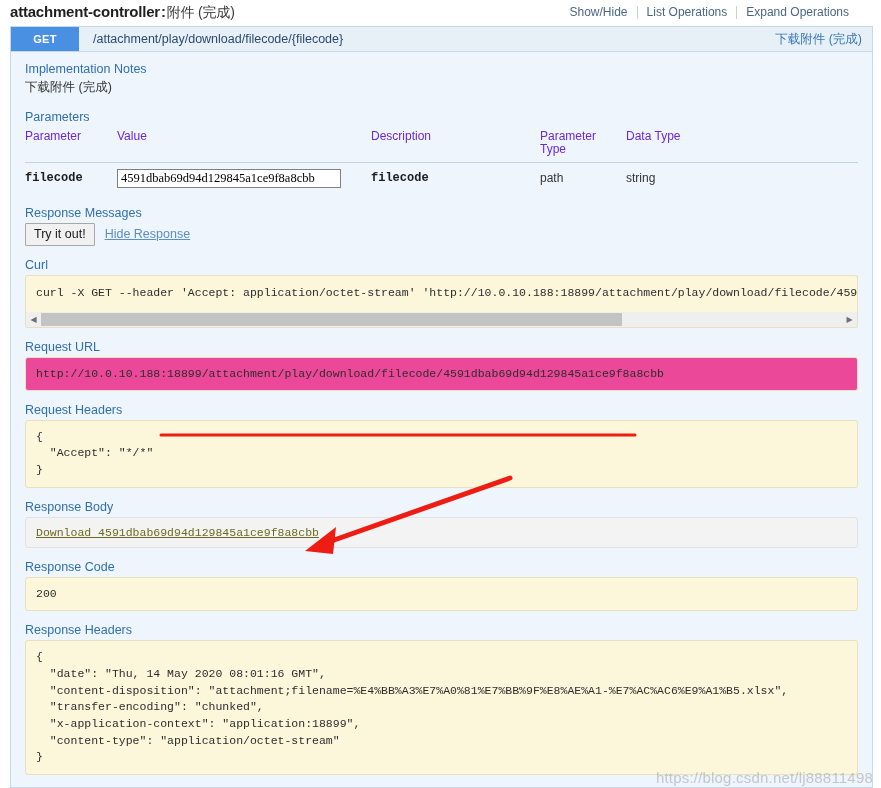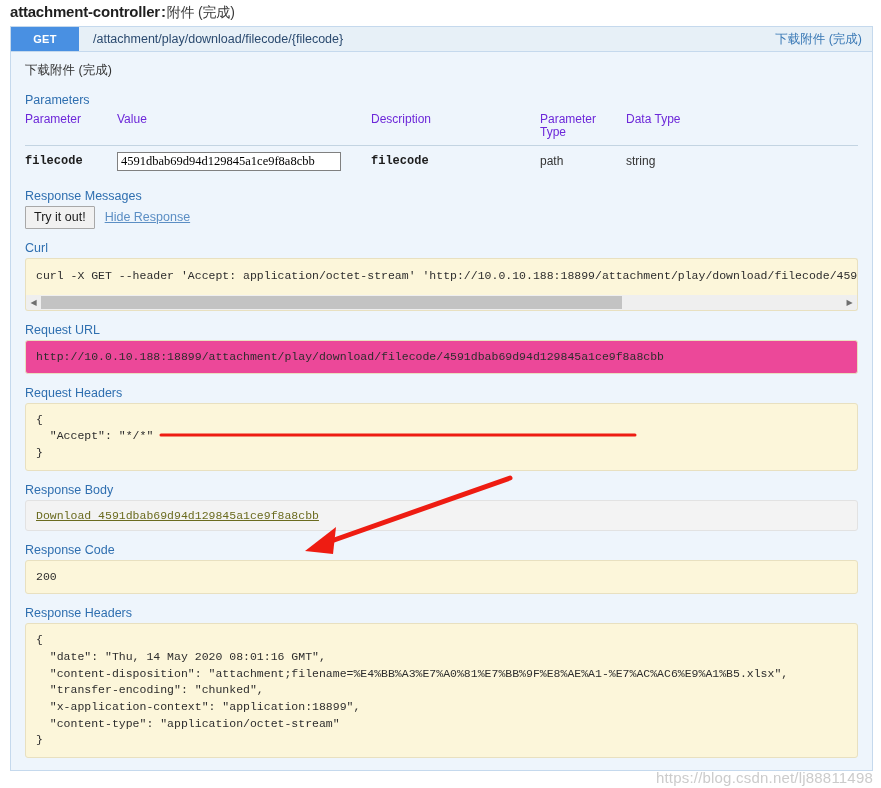--- a/index.html
+++ b/index.html
@@ -281,32 +281,40 @@
     white-space: nowrap;
   }
 </style>
 </head>
 <body>
 
 <div class="resource-header">
   <div class="resource-title">
     <span class="tag-name">attachment-controller</span><span class="colon">:</span><span class="tag-desc">附件 (完成)</span>
   </div>
+  <div class="resource-options">
+    <a class="opt">Show/Hide</a>
+    <span class="sep"></span>
+    <a class="opt">List Operations</a>
+    <span class="sep"></span>
+    <a class="opt">Expand Operations</a>
+  </div>
 </div>
 
 <div class="operation">
 
   <div class="op-heading">
     <div class="http-method">GET</div>
     <div class="op-path">/attachment/play/download/filecode/{filecode}</div>
     <div class="op-summary">下载附件 (完成)</div>
   </div>
 
   <div class="op-content">
 
+    <h4 class="section">Implementation Notes</h4>
     <div class="notes-text">下载附件 (完成)</div>
 
     <div class="spacer-12"></div>
 
     <h4 class="section">Parameters</h4>
     <table class="params">
       <thead>
         <tr>
           <th class="col-param">Parameter</th>
           <th class="col-value">Value</th>

